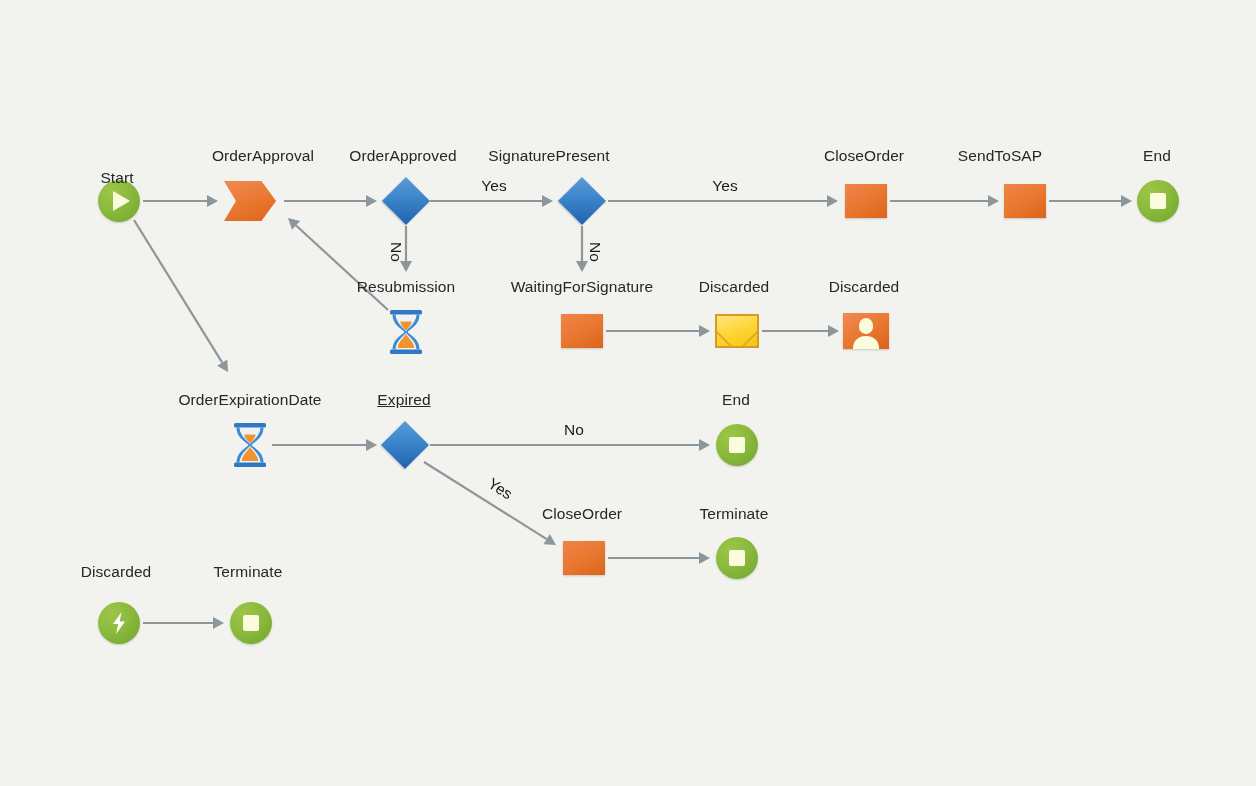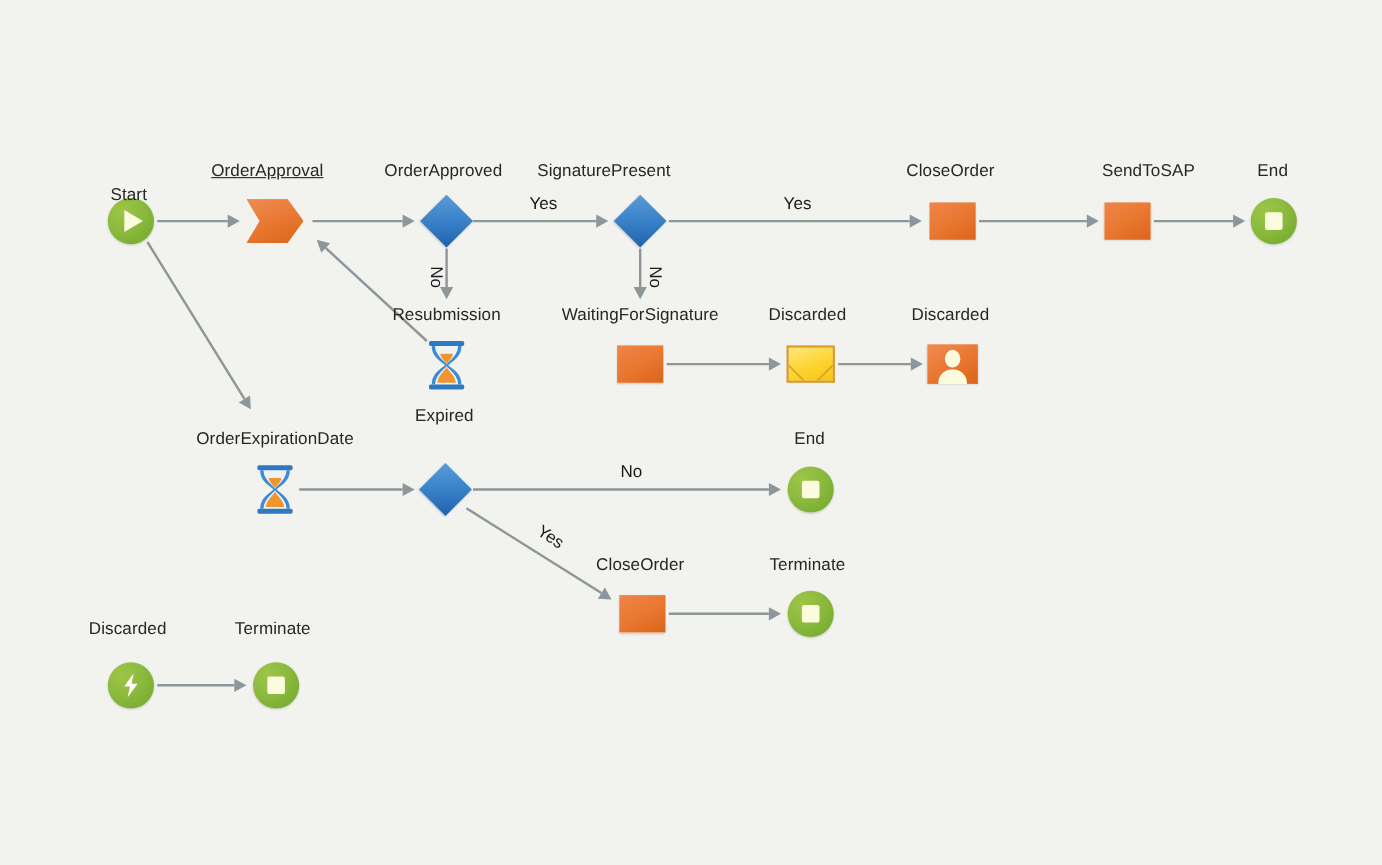--- a/index.html
+++ b/index.html
@@ -212,41 +212,41 @@
     <div class="edge-label" style="left: 500px; top: 489px; transform: translate(-50%, -50%) rotate(33deg);">Yes</div>
     <div class="node" style="left: 119px; top: 201px;">
       <div class="circle-green" style="display: flex; align-items: center; justify-content: center;">
         <div class="glyph-play"></div>
       </div>
     </div>
     <div class="node-label" style="left: 117px; top: 156px; margin-top: 22px;">Start</div>
     <div class="node" style="left: 250px; top: 201px;">
       <div class="chevron-orange" style="display: flex; align-items: center; justify-content: center;"></div>
     </div>
-    <div class="node-label" style="left: 243px; top: 156px; text-decoration: underline;">OrderApproval</div>
+    <div class="node-label" style="left: 263px; top: 156px;">OrderApproval</div>
     <div class="node" style="left: 406px; top: 201px;">
       <div style="display: flex; align-items: center; justify-content: center; width: 48px; height: 48px;">
         <div class="diamond-blue"></div>
       </div>
     </div>
     <div class="node-label" style="left: 403px; top: 156px;">OrderApproved</div>
     <div class="node" style="left: 582px; top: 201px;">
       <div style="display: flex; align-items: center; justify-content: center; width: 48px; height: 48px;">
         <div class="diamond-blue"></div>
       </div>
     </div>
     <div class="node-label" style="left: 549px; top: 156px;">SignaturePresent</div>
     <div class="node" style="left: 866px; top: 201px;">
       <div class="square-orange" style="display: flex; align-items: center; justify-content: center;"></div>
     </div>
     <div class="node-label" style="left: 864px; top: 156px;">CloseOrder</div>
     <div class="node" style="left: 1025px; top: 201px;">
       <div class="square-orange" style="display: flex; align-items: center; justify-content: center;"></div>
     </div>
-    <div class="node-label" style="left: 1044px; top: 156px;">SendToSAP</div>
+    <div class="node-label" style="left: 1000px; top: 156px;">SendToSAP</div>
     <div class="node" style="left: 1158px; top: 201px;">
       <div class="circle-green" style="display: flex; align-items: center; justify-content: center;">
         <div class="glyph-stopsquare"></div>
       </div>
     </div>
     <div class="node-label" style="left: 1157px; top: 156px;">End</div>
     <div class="node" style="left: 406px; top: 332px;">
       <div class="hourglass" style="display: flex; align-items: center; justify-content: center;">
         <svg viewBox="0 0 40 46" width="40" height="46">
           <rect x="4" y="1" width="32" height="4.5" rx="1.5" fill="#2f78c4"></rect>
@@ -289,21 +289,21 @@
           <path d="M11.6 39 L28.4 39 C27.6 31.5 20 27 20 24.5 C20 27 12.4 31.5 11.6 39 Z" fill="#f0942f"></path>
         </svg>
       </div>
     </div>
     <div class="node-label" style="left: 250px; top: 400px; text-align: right;">OrderExpirationDate</div>
     <div class="node" style="left: 405px; top: 445px;">
       <div style="display: flex; align-items: center; justify-content: center; width: 48px; height: 48px;">
         <div class="diamond-blue"></div>
       </div>
     </div>
-    <div class="node-label" style="left: 404px; top: 379px;">Expired</div>
+    <div class="node-label" style="left: 404px; top: 400px; text-decoration: underline;">Expired</div>
     <div class="node" style="left: 737px; top: 445px;">
       <div class="circle-green" style="display: flex; align-items: center; justify-content: center;">
         <div class="glyph-stopsquare"></div>
       </div>
     </div>
     <div class="node-label" style="left: 736px; top: 400px;">End</div>
     <div class="node" style="left: 584px; top: 558px;">
       <div class="square-orange" style="display: flex; align-items: center; justify-content: center;"></div>
     </div>
     <div class="node-label" style="left: 582px; top: 514px;">CloseOrder</div>

